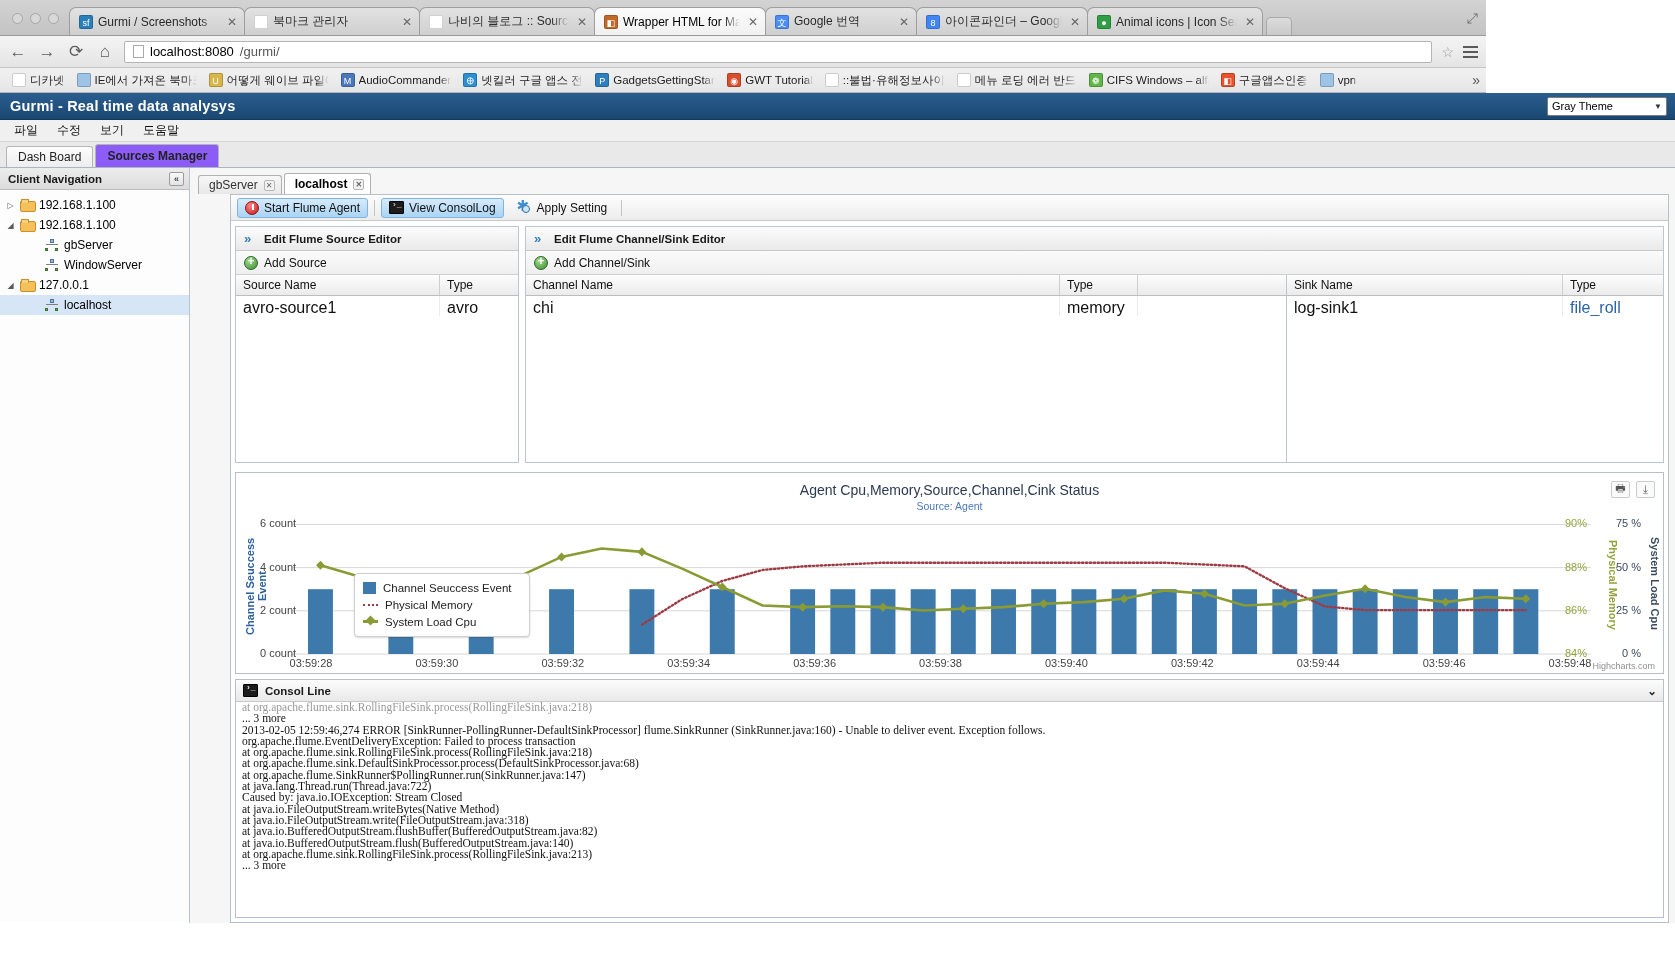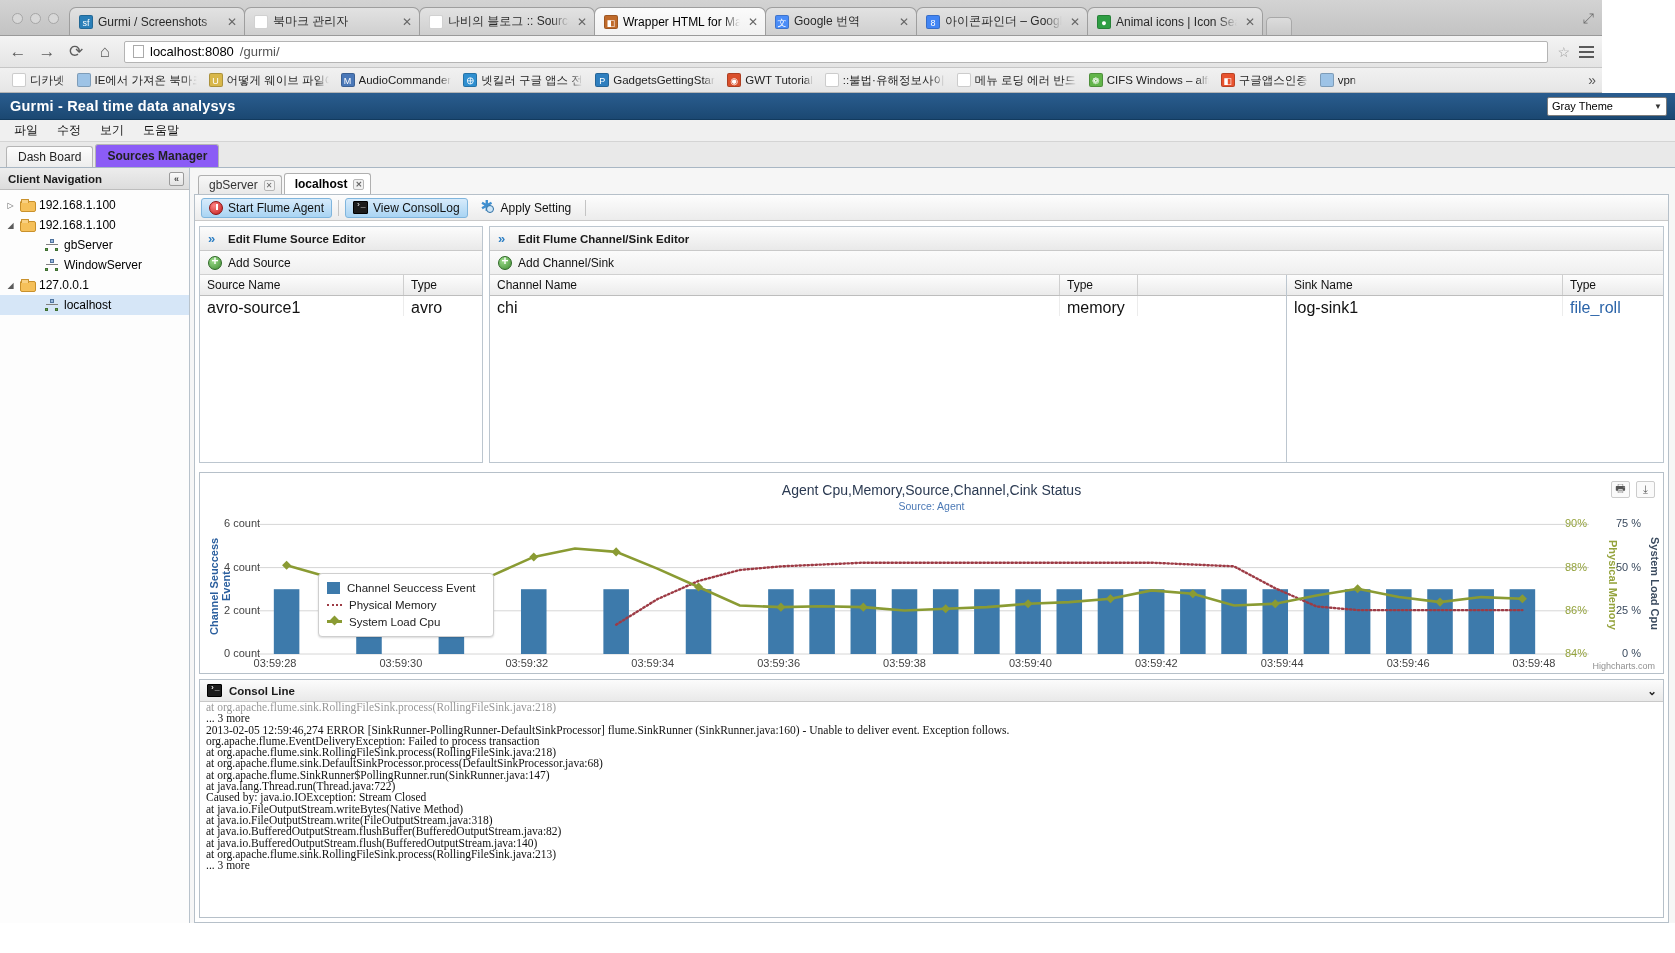--- a/index.html
+++ b/index.html
@@ -4,21 +4,21 @@
 <style>
   * { box-sizing: border-box; }
   html, body { margin:0; padding:0; }
   body {
     width:1675px; height:953px; overflow:hidden;
     font-family:"Liberation Sans", sans-serif;
     font-size:12px; color:#000; background:#fff;
   }
 
   
-  #browser { width:1602px; }
+  #browser { width:1486px; }
   .chrome-tabstrip {
     height:36px; background:linear-gradient(#d3d3d3,#c3c3c3);
     display:flex; align-items:flex-end; padding-left:6px; position:relative;
     border-bottom:1px solid #9a9a9a;
   }
   .win-dots { display:flex; align-items:center; gap:7px; padding:0 10px 11px 6px; }
   .win-dot { width:11px; height:11px; border-radius:50%; background:#d8d8d8;
              border:1px solid #a6a6a6; }
   .tab {
     height:28px; display:flex; align-items:center; gap:5px;
@@ -144,21 +144,21 @@
           background:#f6f6f6; padding:4px 6px 0 4px; }
   .inner-tabs { height:22px; display:flex; align-items:flex-end; gap:2px; padding-left:4px; }
   .itab { height:19px; padding:0 6px 0 10px; display:flex; align-items:center; gap:6px;
           font-size:12px; background:linear-gradient(#f7f7f7,#e8e8e8);
           border:1px solid #b0b0b0; border-bottom:none; border-radius:3px 3px 0 0; color:#333; }
   .itab.active { background:#fff; font-weight:bold; color:#000; height:21px; }
   .itab-x { width:11px; height:11px; border:1px solid #b6b6b6; border-radius:2px;
             background:#f1f1f1; font-size:8px; line-height:9px; text-align:center; color:#666; }
 
   .panel { background:#fff; border:1px solid #b6c0c9; flex:1; display:flex;
-           flex-direction:column; min-height:0; }
+           flex-direction:column; min-height:0;margin-left:36px; }
 
   .toolbar { height:26px; background:linear-gradient(#fdfdfd,#ececec);
              border-bottom:1px solid #c9c9c9; display:flex; align-items:center;
              gap:6px; padding:0 6px; }
   .tbtn { height:20px; display:flex; align-items:center; gap:5px; padding:0 7px;
           font-size:12px; border:1px solid transparent; border-radius:3px; color:#111; }
   .tbtn.on { background:linear-gradient(#d7ebfb,#a9d4f3); border-color:#7fb5dd; }
   .tb-sep { width:1px; height:16px; background:#c4c4c4; }
   .ico-power { width:14px; height:14px; border-radius:50%;
                background:radial-gradient(circle at 35% 30%,#ff8585,#c01b1b);

